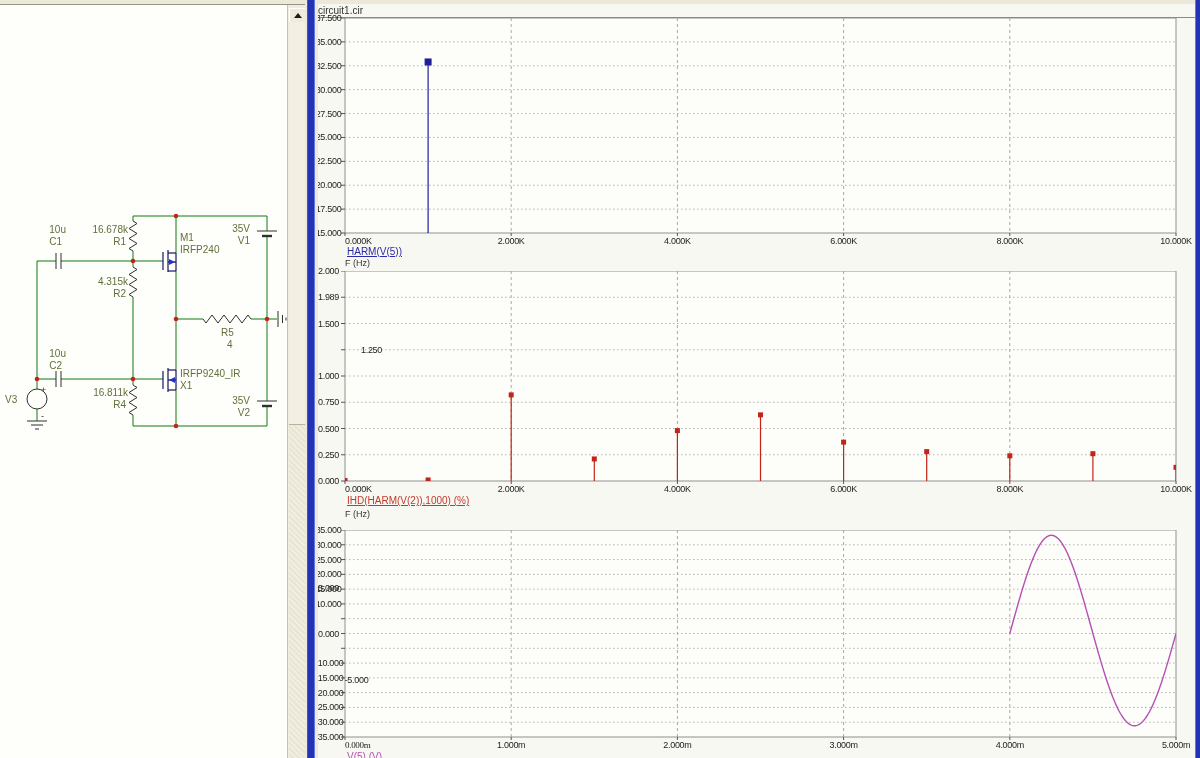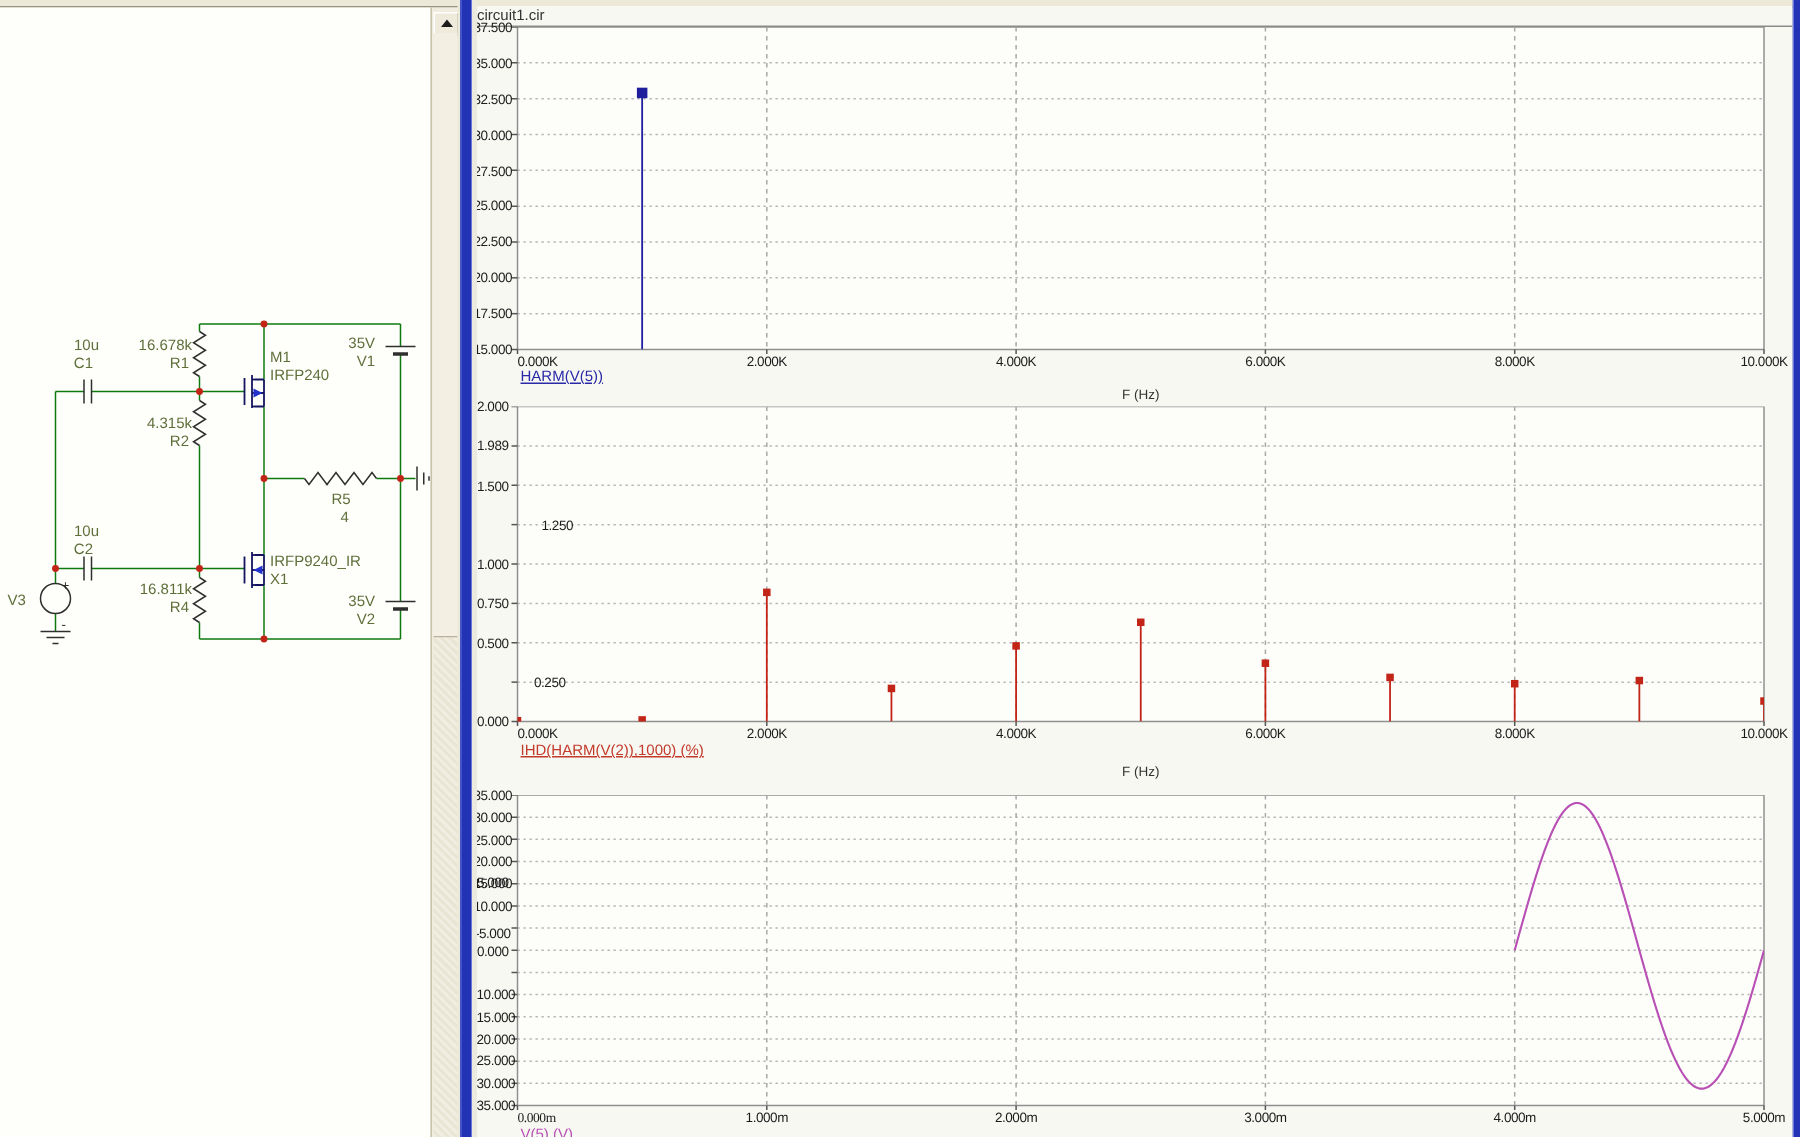--- a/index.html
+++ b/index.html
@@ -36,21 +36,21 @@
   .right-border{position:absolute;left:1195px;top:0;width:5px;height:758px;
        background:linear-gradient(90deg,#6a77d8 0 1px,#2333b5 1px 5px);}
   
   .plot-panel{position:absolute;left:318px;top:4px;width:877px;height:754px;background:#f8f8f3;overflow:hidden;}
   .plot-header{position:absolute;top:1px;left:0;width:100%;font-size:10px;color:#333;}
   .header-rule{position:absolute;top:13px;left:0;width:100%;border-top:1px solid #8a8a8a;}
   .plot-title{position:absolute;left:27px;width:831px;text-align:center;font-size:12px;color:#4a4a4a;}
   .pt1{top:20px}.pt2{top:273px}.pt3{top:588px}
   .curve-label{position:absolute;left:29px;font-size:10px;text-decoration:underline;}
   .cl1{top:242px;color:#2a2aa8}.cl2{top:491px;color:#c23a2a}.cl3{top:747px;color:#b74fb4}
-  .axis-unit{position:absolute;left:27px;width:831px;text-align:center;font-size:9px;color:#333;}
+  .axis-unit{position:absolute;left:27px;width:831px;font-size:9px;color:#333;}
   .fx1{top:254px}.fx2{top:505px}
   .ylab{position:absolute;left:-3px;width:27px;text-align:center;font-size:9px;color:#1c1c1c;letter-spacing:-0.3px;}
   .xlab{position:absolute;font-size:9px;color:#1c1c1c;letter-spacing:-0.3px;white-space:nowrap;}
 </style>
 </head>
 <body>
 
 <div class="app">
   <div class="top-strip"></div>
 
@@ -326,21 +326,21 @@
           <rect x="833.5" y="193.85000000000002" width="5" height="5" fill="#c22517"></rect>
         </g>
       </svg>
       <span class="ylab" style="top: 262px;">2.000</span>
       <span class="ylab" style="top: 288.25px;">1.989</span>
       <span class="ylab" style="top: 314.5px;">1.500</span>
       <span class="ylab" style="top: 340.75px; padding-left: 43px;">1.250</span>
       <span class="ylab" style="top: 367px;">1.000</span>
       <span class="ylab" style="top: 393.25px;">0.750</span>
       <span class="ylab" style="top: 419.5px;">0.500</span>
-      <span class="ylab" style="top: 445.75px; padding-left: 38px;">0.250</span>
+      <span class="ylab" style="top: 445.75px;">0.250</span>
       <span class="ylab" style="top: 472px;">0.000</span>
       <span class="xlab" style="top: 480px; left: 27px;">0.000K</span>
       <span class="xlab" style="top: 480px; left: 193.2px; transform: translateX(-50%);">2.000K</span>
       <span class="xlab" style="top: 480px; left: 359.4px; transform: translateX(-50%);">4.000K</span>
       <span class="xlab" style="top: 480px; left: 525.6px; transform: translateX(-50%);">6.000K</span>
       <span class="xlab" style="top: 480px; left: 691.8px; transform: translateX(-50%);">8.000K</span>
       <span class="xlab" style="top: 480px; left: 858px; transform: translateX(-50%);">10.000K</span>
       <svg width="841" height="212" style="position:absolute;left:22px;top:526px;">
         <rect x="5" y="0" width="831" height="207" fill="#fdfdfa" stroke="#8f8f8f"></rect>
         <line x1="5" y1="14.785714285714286" x2="836" y2="14.785714285714286" stroke="#b3b3b3" stroke-dasharray="1.5 2.5"></line>
@@ -389,21 +389,21 @@
         </g>
       </svg>
       <span class="ylab" style="top: 521px;">35.000</span>
       <span class="ylab" style="top: 535.786px;">30.000</span>
       <span class="ylab" style="top: 550.571px;">25.000</span>
       <span class="ylab" style="top: 565.357px;">20.000</span>
       <span class="ylab" style="top: 580.143px;">15.000</span>
       <span class="ylab" style="top: 594.929px;">10.000</span>
       <span class="ylab" style="top: 579px;">5.000</span>
       <span class="ylab" style="top: 624.5px;">0.000</span>
-      <span class="ylab" style="top: 613px;">-5.000</span>
+      <span class="ylab" style="top: 671px; margin-left: 28px;">-5.000</span>
       <span class="ylab" style="top: 654.071px;">-10.000</span>
       <span class="ylab" style="top: 668.857px;">-15.000</span>
       <span class="ylab" style="top: 683.643px;">-20.000</span>
       <span class="ylab" style="top: 698.429px;">-25.000</span>
       <span class="ylab" style="top: 713.214px;">-30.000</span>
       <span class="ylab" style="top: 728px;">-35.000</span>
       <span class="xlab" style="top: 736px; left: 27px; font-family: Liberation Serif, serif;">0.000m</span>
       <span class="xlab" style="top: 736px; left: 193.2px; transform: translateX(-50%);">1.000m</span>
       <span class="xlab" style="top: 736px; left: 359.4px; transform: translateX(-50%);">2.000m</span>
       <span class="xlab" style="top: 736px; left: 525.6px; transform: translateX(-50%);">3.000m</span>

